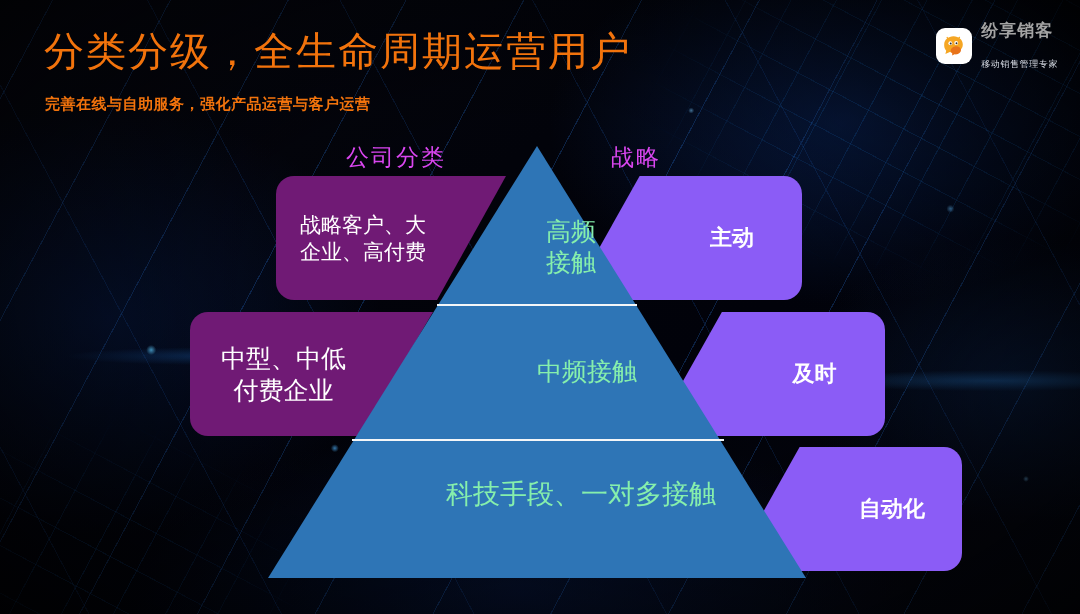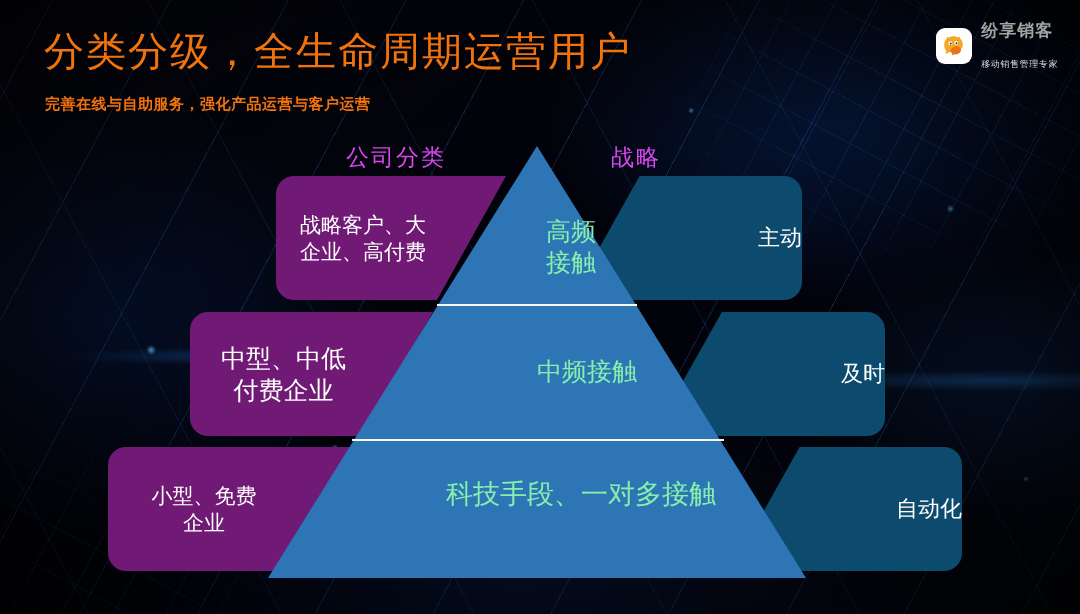--- a/index.html
+++ b/index.html
@@ -204,23 +204,24 @@
     white-space: pre-line;
     line-height: 1.3;
   }
   .gray-box {
     background: #701a75;
     justify-content: flex-start;
     text-align: center;
   }
   .gray-box .txt { width: 100%; padding-right: 56px; }
   .orange-box {
-    background: #0c4a6e;
-    justify-content: flex-end;
+    background: #8b5cf6;
+    justify-content: center;
     text-align: left;
+    font-weight: bold;
   }
   .orange-box .txt { padding-left: 92px; }
 
   .gb1 { left: 276px; top: 176px; width: 230px; height: 124px; font-size: 21px;
          border-radius: 18px 0 0 18px;
          clip-path: polygon(0 0, 100% 0, 70% 100%, 0 100%); }
   .gb2 { left: 190px; top: 312px; width: 243px; height: 124px; font-size: 25px;
          border-radius: 18px 0 0 18px;
          clip-path: polygon(0 0, 100% 0, 70% 100%, 0 100%); }
   .gb3 { left: 108px; top: 447px; width: 248px; height: 124px; font-size: 21px;
@@ -275,24 +276,20 @@
   <div class="col-head right">战略</div>
 
   <div class="gray-box gb1">
     <span class="txt">战略客户、大
 企业、高付费</span>
   </div>
   <div class="gray-box gb2">
     <span class="txt">中型、中低
 付费企业</span>
   </div>
-  <div class="gray-box gb3">
-    <span class="txt">小型、免费
-企业</span>
-  </div>
 
   <div class="orange-box ob1">
     <span class="txt">主动</span>
   </div>
   <div class="orange-box ob2">
     <span class="txt">及时</span>
   </div>
   <div class="orange-box ob3">
     <span class="txt">自动化</span>
   </div>

